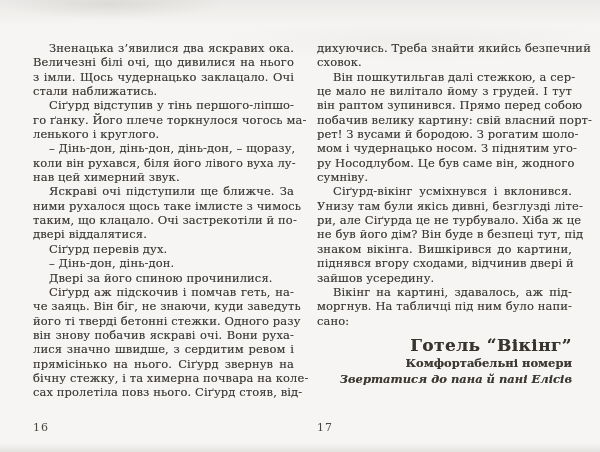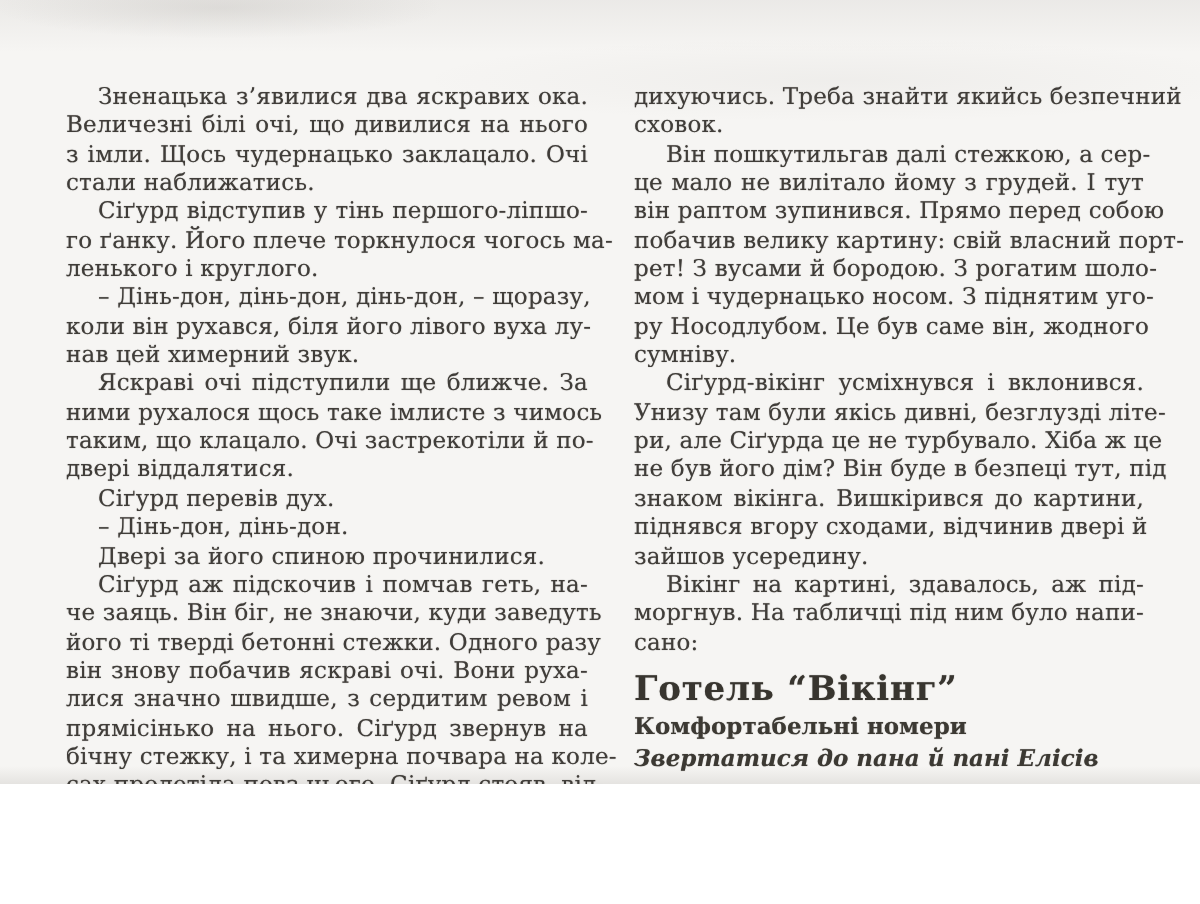--- a/index.html
+++ b/index.html
@@ -1,19 +1,19 @@
 <!DOCTYPE html>
 <html lang="uk"><head>
 <meta charset="utf-8">
 <style>
   html, body { margin: 0; padding: 0; background: #ffffff; }
   .screen {
     position: relative;
     width: 600px;
-    height: 392px;
+    height: 452px;
     overflow: hidden;
     background:
       radial-gradient(ellipse 160px 22px at 110px 4px, rgba(125,120,114,0.14), rgba(125,120,114,0) 70%),
       radial-gradient(ellipse 300px 30px at 420px 40px, rgba(125,120,114,0.06), rgba(125,120,114,0) 70%),
       linear-gradient(180deg, rgba(138,133,127,0.10), rgba(138,133,127,0) 26px),
       linear-gradient(0deg, rgba(138,133,127,0.16), rgba(138,133,127,0) 9px),
       #f6f5f3;
     font-family: "DejaVu Serif", "Liberation Serif", serif;
     color: #403d39;
   }
@@ -28,21 +28,21 @@
     font-size: 11.5px;
     line-height: 14.35px;
     letter-spacing: 0.1px;
     text-align: justify;
     text-align-last: justify;
     text-shadow: 0 0 0.5px rgba(64,61,57,0.55);
     white-space: nowrap;
   }
   .line.endp { text-align-last: left; }
   .line.indent { text-indent: 16px; }
-  .sign { margin-top: 7px; text-align: left; }
+  .sign { margin-top: 7px; text-align: right; }
   .sign-title {
     font-size: 17px;
     font-weight: bold;
     line-height: 20px;
     letter-spacing: 0.4px;
     color: #38352f;
     text-shadow: 0 0 0.5px rgba(56,53,47,0.6);
   }
   .sign-line {
     font-size: 11.5px;

